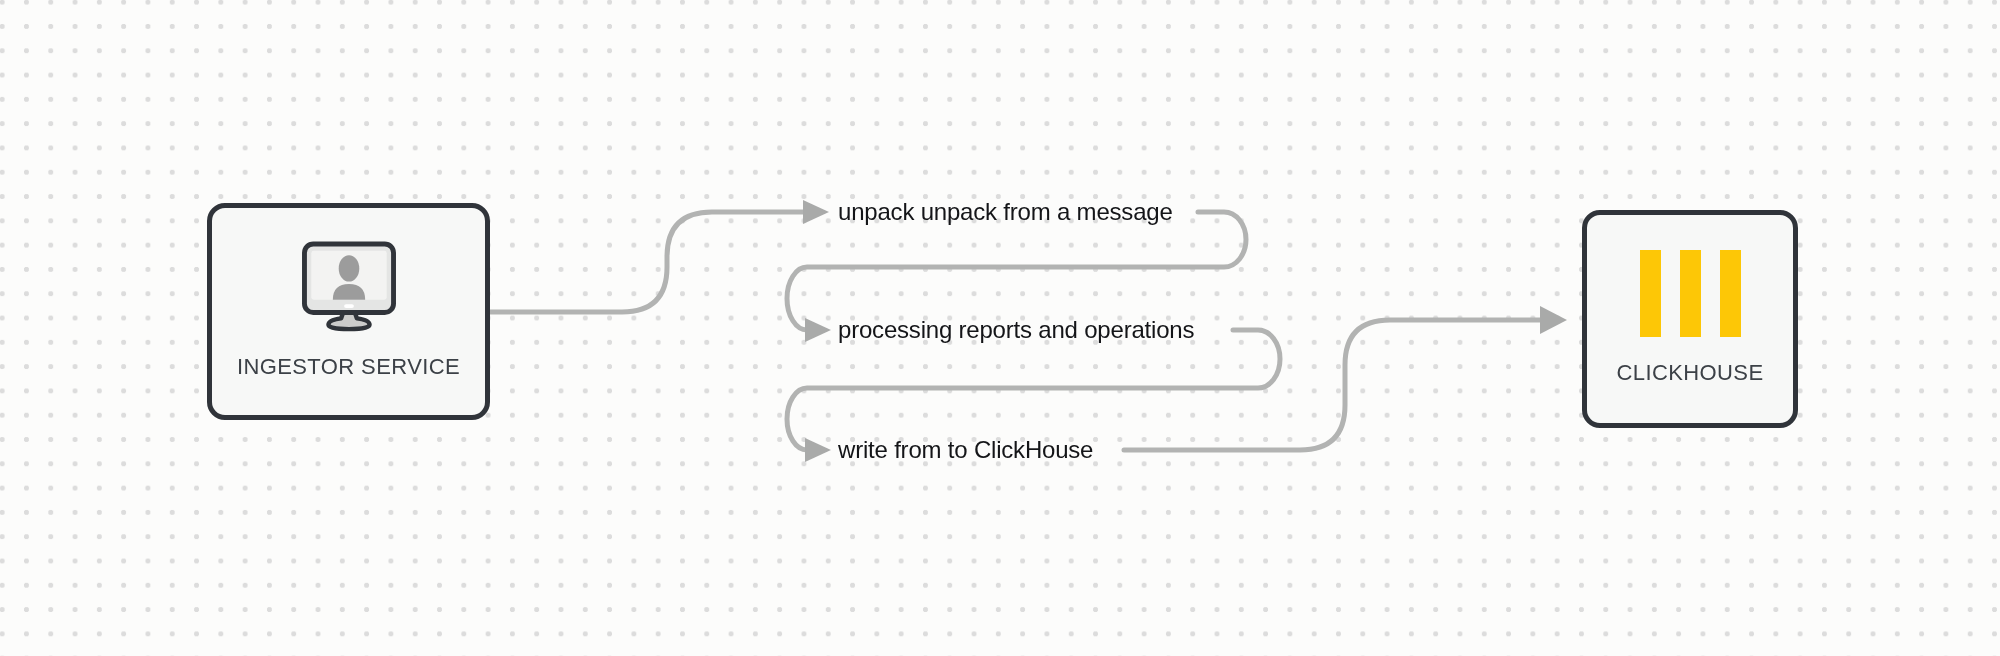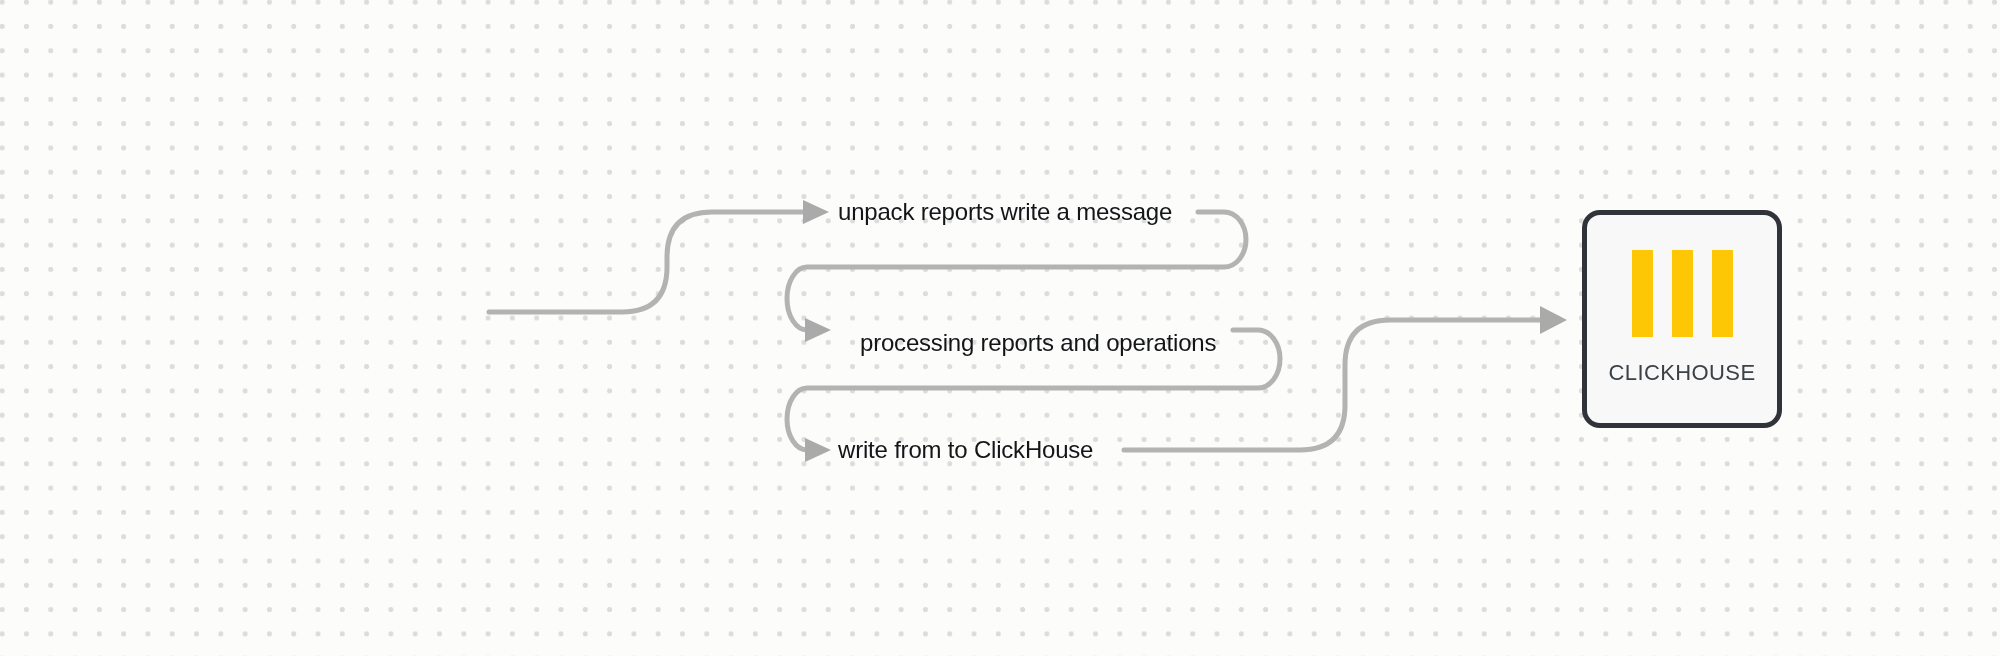--- a/index.html
+++ b/index.html
@@ -36,21 +36,21 @@
     position: absolute;
     box-sizing: border-box;
     background: var(--node-fill, #f7f8f7);
     border: 5px solid var(--node-border, #30343a);
     border-radius: 18px;
     display: flex;
     flex-direction: column;
     align-items: center;
   }
   #node-ingestor { left: 207px; top: 203px; width: 283px; height: 217px; }
-  #node-clickhouse { left: 1582px; top: 210px; width: 200px; height: 218px; }
+  #node-clickhouse { left: 1582px; top: 210px; width: 216px; height: 218px; }
 
   .node-label {
     font-size: 22px;
     letter-spacing: 0.4px;
     color: var(--node-label-text, #3c4147);
     white-space: nowrap;
   }
   #node-ingestor .node-label { margin-top: 21px; }
   #node-clickhouse .node-label { margin-top: 23px; }
 
@@ -70,21 +70,21 @@
 
   .step {
     position: absolute;
     transform: translateY(-50%);
     font-size: 24px;
     letter-spacing: -0.2px;
     color: var(--step-text, #141518);
     white-space: nowrap;
   }
   #step-1 { left: 838px; top: 212px; }
-  #step-2 { left: 860px; top: 330px; margin-top: 13px; }
+  #step-2 { left: 838px; top: 330px; }
   #step-3 { left: 838px; top: 450px; }
 </style>
 </head>
 <body>
 
 <div class="canvas">
 
   <svg class="connectors" viewBox="0 0 2000 656" aria-hidden="true">
     <g>
       <path class="wire" d="M 489 312 L 622 312 Q 667 312 667 267 L 667 257 Q 667 212 712 212 L 803 212"></path>
@@ -97,27 +97,44 @@
     <g>
       <path class="wire" d="M 1233 330 L 1258 330 A 22 29 0 0 1 1258 388 L 807 388 A 20 31 0 0 0 807 450"></path>
       <path class="head" d="M 805 438 L 831 450 L 805 462 Z"></path>
     </g>
     <g>
       <path class="wire" d="M 1124 450 L 1300 450 Q 1345 450 1345 405 L 1345 365 Q 1345 320 1390 320 L 1541 320"></path>
       <path class="head" d="M 1540 306 L 1567 320 L 1540 334 Z"></path>
     </g>
   </svg>
 
+  <div class="node" id="node-ingestor">
+    <svg class="monitor" viewBox="0 0 100 94" aria-hidden="true">
+      <g>
+        <path d="M 44 73 L 56 73 L 58 79 Q 71 80.5 71 85.5 Q 71 90 50 90 Q 29 90 29 85.5 Q 29 80.5 42 79 Z" fill="var(--monitor-stand, #cccccb)" stroke="var(--node-border, #30343a)" stroke-width="4.5" stroke-linejoin="round"></path>
+      </g>
+      <g>
+        <rect x="4.5" y="3" width="91" height="70" rx="9" fill="var(--monitor-bezel, #e4e5e4)" stroke="var(--node-border, #30343a)" stroke-width="5"></rect>
+        <rect x="11.5" y="10" width="77" height="50" rx="2.5" fill="var(--monitor-screen, #f3f3f2)"></rect>
+      </g>
+      <g>
+        <ellipse cx="50" cy="28" rx="10.5" ry="13.5" fill="var(--silhouette, #9c9c9c)"></ellipse>
+        <path d="M 33.5 60 Q 33.5 44 50 44 Q 66.5 44 66.5 60 Z" fill="var(--silhouette, #9c9c9c)"></path>
+      </g>
+      <rect x="45" y="64.5" width="10" height="4" rx="2" fill="var(--power-dash, #ffffff)"></rect>
+    </svg>
+    <div class="node-label">INGESTOR SERVICE</div>
+  </div>
 
   <div class="node" id="node-clickhouse">
     <div class="bars">
       <span class="bar"></span>
       <span class="bar"></span>
       <span class="bar"></span>
     </div>
     <div class="node-label">CLICKHOUSE</div>
   </div>
 
-  <div class="step" id="step-1">unpack reports write a message</div>
+  <div class="step" id="step-1">unpack unpack from a message</div>
   <div class="step" id="step-2">processing reports and operations</div>
   <div class="step" id="step-3">write from to ClickHouse</div>
 
 </div>
 
 </body></html>

